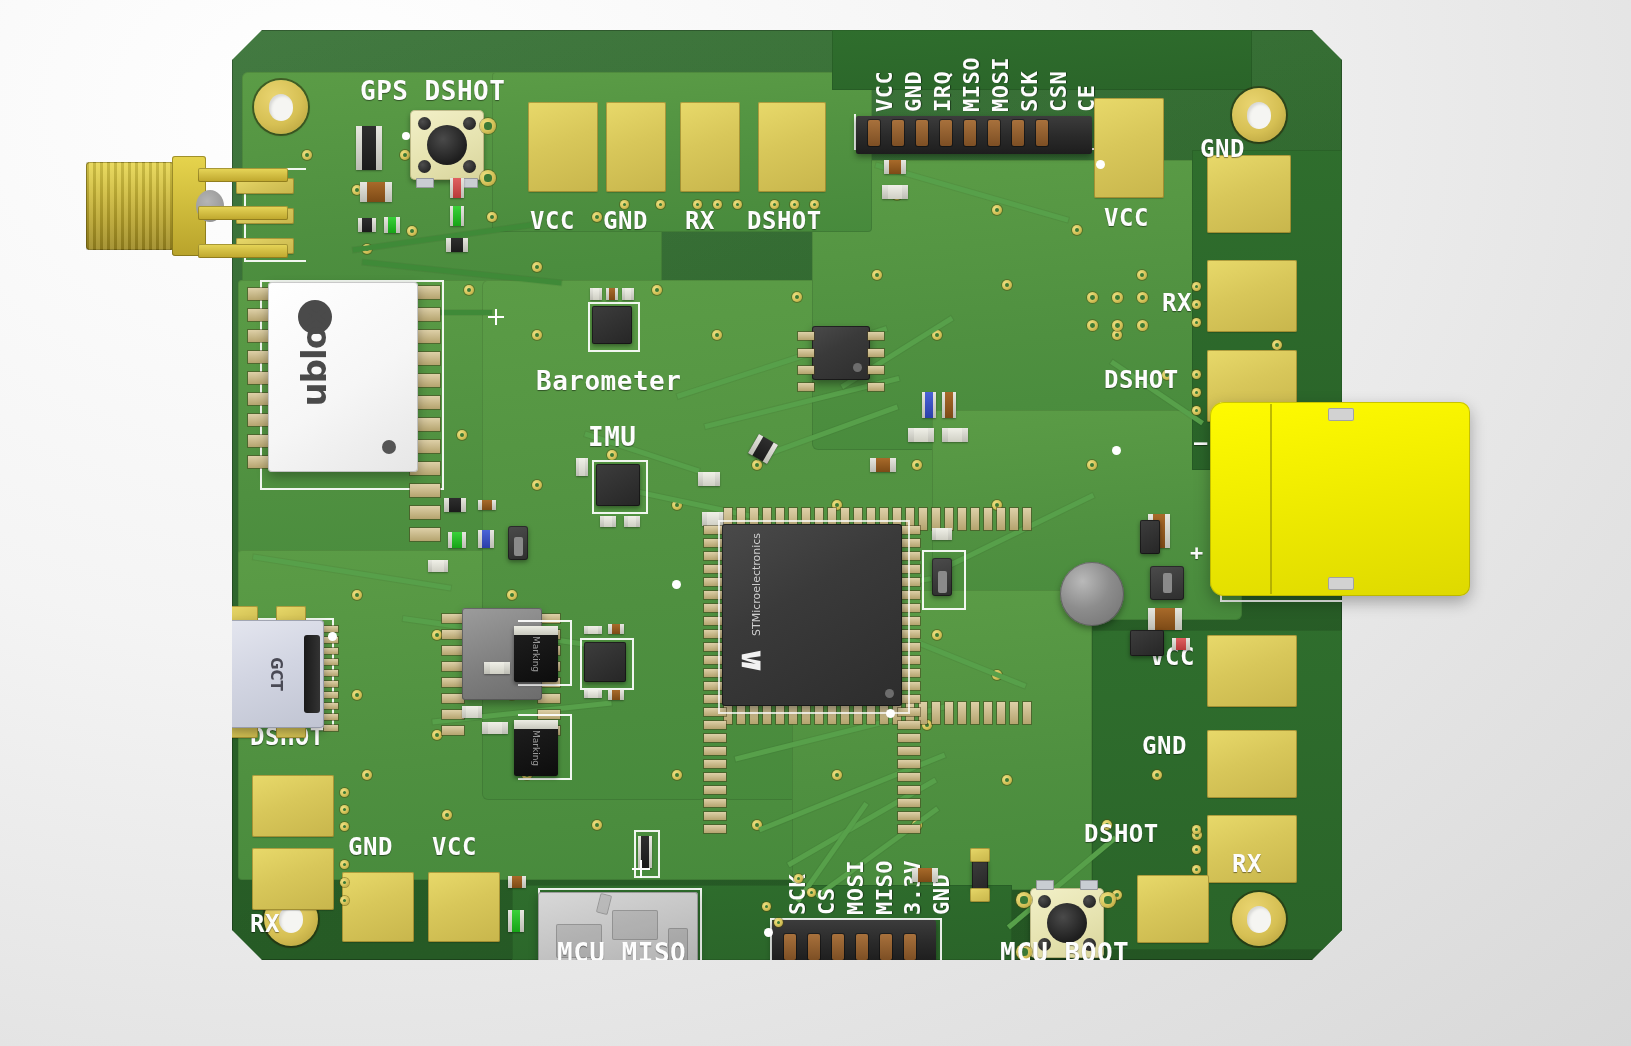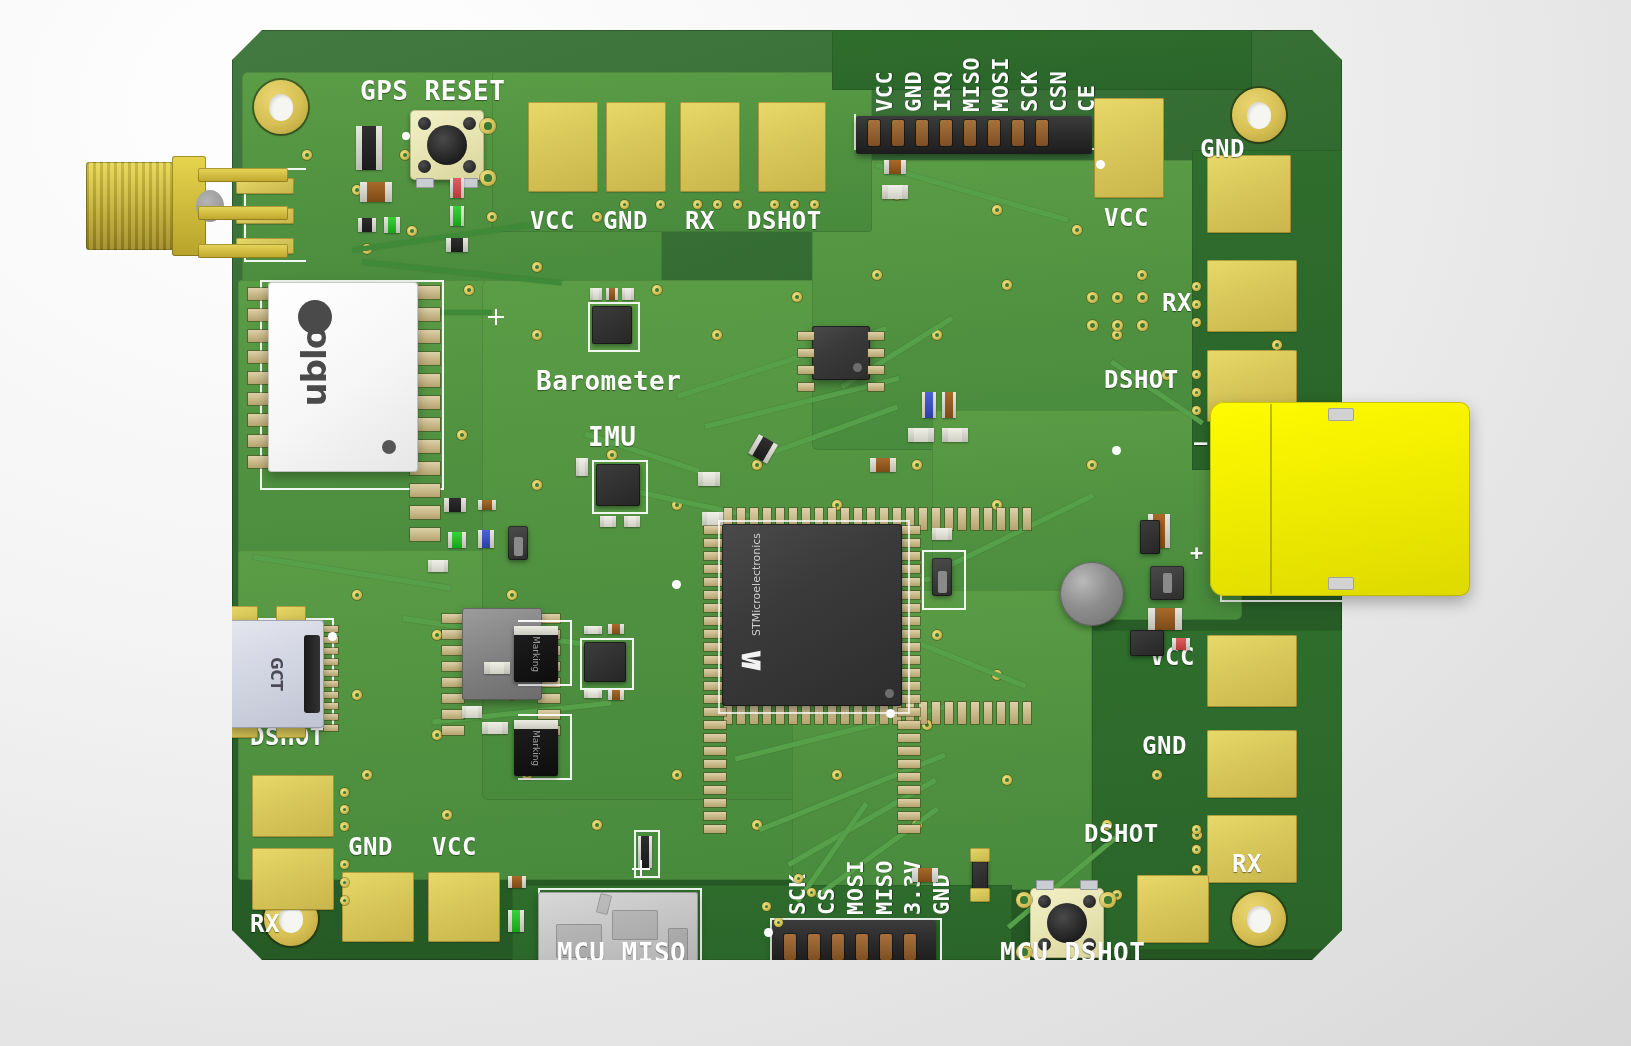--- a/index.html
+++ b/index.html
@@ -423,21 +423,21 @@
     <div class="via" style="left:108px;top:758px;width:9px;height:9px;"></div>
     <div class="via" style="left:108px;top:866px;width:9px;height:9px;"></div>
     <div class="via" style="left:108px;top:848px;width:9px;height:9px;"></div>
     <div class="via" style="left:108px;top:830px;width:9px;height:9px;"></div>
 
     <div class="silk s24" style="left:18px;top:693px;">DSHOT</div>
     <div class="silk s24" style="left:18px;top:880px;">RX</div>
     <div class="silk s24" style="left:116px;top:803px;">GND</div>
     <div class="silk s24" style="left:200px;top:803px;">VCC</div>
 
-    <div class="silk s26" style="left:128px;top:46px;">GPS RESET</div>
+    <div class="silk s26" style="left:128px;top:46px;">GPS DSHOT</div>
     <div class="tact" style="left:178px;top:80px;">
       <span class="dot t1"></span>
       <span class="dot t2"></span>
       <span class="dot t3"></span>
       <span class="dot t4"></span>
       <span class="leg" style="left:6px;bottom:-8px;"></span>
       <span class="leg" style="right:6px;bottom:-8px;"></span>
     </div>
     <div class="via" style="left:248px;top:88px;width:16px;height:16px;"></div>
     <div class="via" style="left:248px;top:140px;width:16px;height:16px;"></div>
@@ -764,21 +764,21 @@
       <span class="dot t4"></span>
       <span class="leg" style="left:6px;top:-8px;"></span>
       <span class="leg" style="right:6px;top:-8px;"></span>
     </div>
     <div class="via" style="left:784px;top:862px;width:16px;height:16px;"></div>
     <div class="via" style="left:784px;top:914px;width:16px;height:16px;"></div>
     <div class="via" style="left:868px;top:862px;width:16px;height:16px;"></div>
     <div class="chipsm" style="left:740px;top:830px;width:16px;height:30px;"></div>
     <div class="pad" style="left:738px;top:818px;width:20px;height:14px;"></div>
     <div class="pad" style="left:738px;top:858px;width:20px;height:14px;"></div>
-    <div class="silk s26" style="left:768px;top:908px;">MCU DSHOT</div>
+    <div class="silk s26" style="left:768px;top:908px;">MCU BOOT</div>
 
     <div class="cap" style="left:828px;top:532px;width:64px;height:64px;"></div>
     <div class="ind" style="left:918px;top:536px;width:34px;height:34px;"></div>
     <div class="res tan" style="left:916px;top:578px;width:34px;height:22px;"></div>
     <div class="res tan" style="left:916px;top:484px;width:22px;height:34px;"></div>
     <div class="chipsm" style="left:908px;top:490px;width:20px;height:34px;"></div>
     <div class="res red" style="left:940px;top:608px;width:18px;height:12px;"></div>
     <div class="chipsm" style="left:898px;top:600px;width:34px;height:26px;"></div>
     <div class="ind" style="left:700px;top:528px;width:20px;height:38px;"></div>
     <div class="outline" style="left:690px;top:520px;width:40px;height:56px;"></div>

